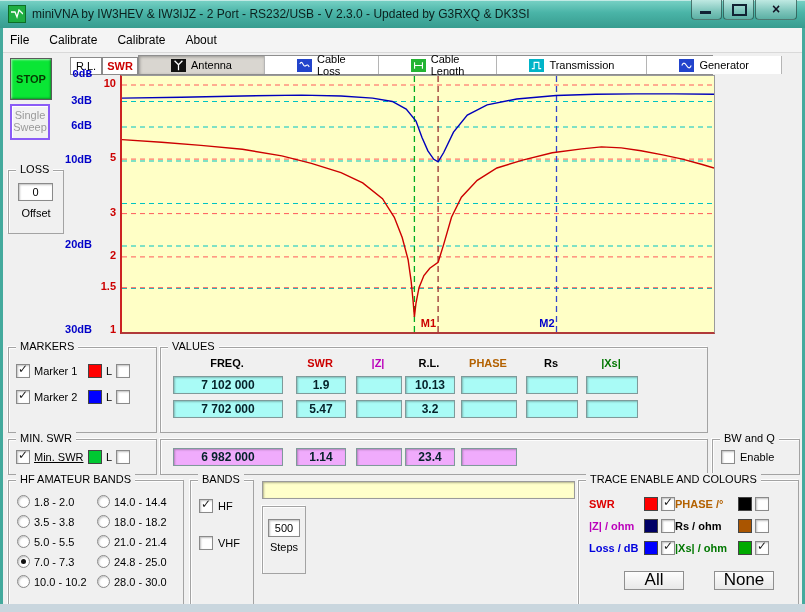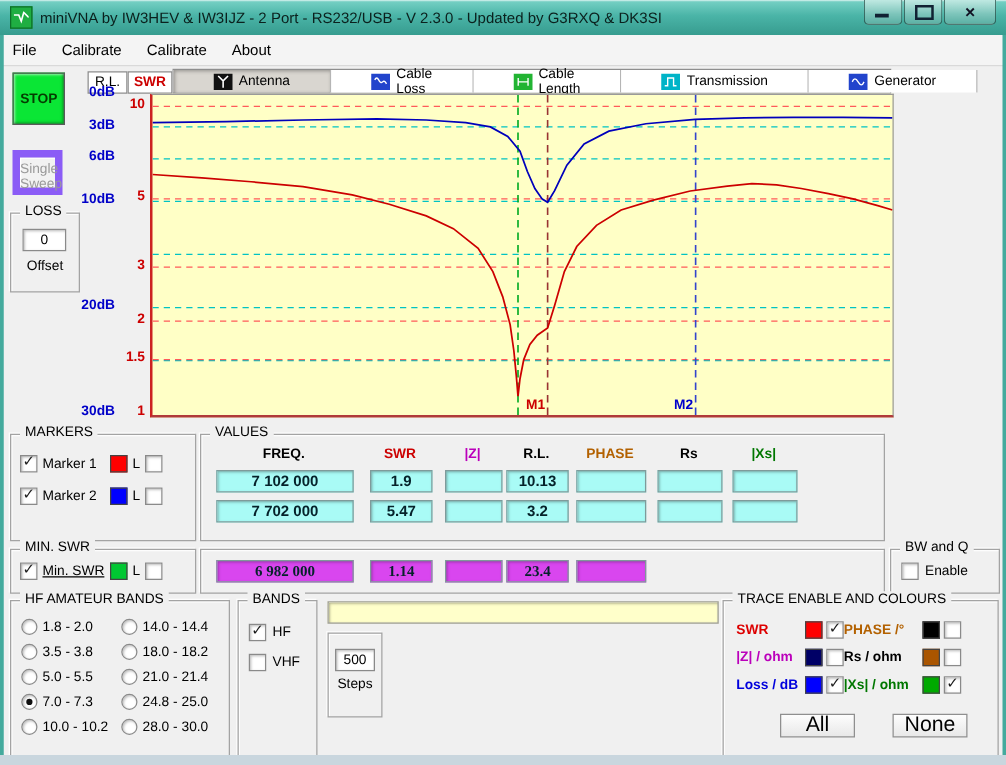--- a/index.html
+++ b/index.html
@@ -34,27 +34,27 @@
   .cb.on::after{content:"✓";position:absolute;left:1px;top:-3px;font-size:12px;font-weight:bold;color:#1a1a1a;}
   .radio{display:inline-block;width:11px;height:11px;border-radius:50%;background:#fff;border:1px solid #8a8a8a;
       box-shadow:inset 1px 1px 2px rgba(0,0,0,.25);position:relative;flex:none;}
   .radio.on::after{content:"";position:absolute;left:3px;top:3px;width:5px;height:5px;border-radius:50%;background:#111;}
   .swatch{display:inline-block;width:12px;height:12px;border:1px solid #444;flex:none;}
   .btn{background:linear-gradient(180deg,#fdfdfd,#e8e8e8);border:1px solid #8f8f8f;text-align:center;
        font-size:17px;line-height:15px;cursor:default;}
   .val{position:absolute;height:16px;background:#a9fbf6;border:1px solid #7f9a9a;
        box-shadow:inset 1px 1px 2px rgba(0,0,0,.25);text-align:center;font-weight:bold;font-size:12px;
        line-height:16px;color:#05222a;}
-  .val.white{background:#d946ef;font-family:Liberation Serif, serif;}
+  .val.white{background:#f0abfc;}
   
   .stopbtn{position:absolute;left:10px;top:58px;width:40px;height:40px;background:#0ae635;
     border:1px solid #5a5a5a;box-shadow:inset -1px -1px 2px rgba(0,0,0,.35), inset 1px 1px 2px rgba(255,255,255,.6);
     font-weight:bold;font-size:11px;display:flex;align-items:center;justify-content:center;color:#053b00;}
-  .sweepbtn{position:absolute;left:10px;top:120px;width:40px;height:36px;background:#f2f2f2;
-    border:6px solid #8b5cf6;box-shadow:inset 1px 1px 0 #fff;color:#9a9a9a;text-align:center;
+  .sweepbtn{position:absolute;left:10px;top:104px;width:40px;height:36px;background:#f2f2f2;
+    border:2px solid #8b5cf6;box-shadow:inset 1px 1px 0 #fff;color:#9a9a9a;text-align:center;
     font-size:11px;padding-top:3px;box-sizing:border-box;}
   .loss-grp{left:8px;top:170px;width:54px;height:62px;}
   .loss-val{position:absolute;left:9px;top:12px;width:33px;height:16px;background:#fff;border:1px solid #8a8a8a;
     box-shadow:inset 1px 1px 2px rgba(0,0,0,.25);text-align:center;line-height:16px;}
   .loss-lab{position:absolute;left:0;top:36px;width:100%;text-align:center;}
   
   .scalebox{position:absolute;top:57px;height:16px;background:#fff;border:1px solid #8a8a8a;
     text-align:center;line-height:16px;font-size:11px;}
   .rlbox{left:70px;width:30px;}
   .swrbox{left:102px;width:34px;color:#cc0000;font-weight:bold;}
@@ -183,21 +183,21 @@
         <span class="tabicon" style="background: rgb(34, 68, 204);">
           <svg width="11" height="11" viewBox="0 0 14 14">
             <path d="M1 7 Q3.5 1 7 7 T13 7" stroke="#fff" stroke-width="1.4" fill="none"></path>
           </svg>
         </span>
         <span class="tablabel">Generator</span>
       </div>
     </div>
 
   <div class="db-axis" id="dbaxis">
-      <span style="top: -7px;">0dB</span>
+      <span style="top: -7px; font-family: Liberation Mono, monospace;">0dB</span>
       <span style="top: 18.5px;">3dB</span>
       <span style="top: 44px;">6dB</span>
       <span style="top: 78px;">10dB</span>
       <span style="top: 163px;">20dB</span>
       <span style="top: 248px;">30dB</span>
     </div>
   <div class="swr-axis" id="swraxis">
       <span style="top: 2px;">10</span>
       <span style="top: 76.0534px;">5</span>
       <span style="top: 130.628px;">3</span>
@@ -342,21 +342,21 @@
         <span class="radio"></span>
         <span>28.0 - 30.0</span>
       </div>
     </div>
   <div class="grp bands-grp" id="bandsgrp">
     <span class="gtitle">BANDS</span>
   <div class="crow" style="top: 18px;">
         <span class="cb on"></span>
         <span>HF</span>
       </div>
-      <div class="crow" style="top: 42px;">
+      <div class="crow" style="top: 55px;">
         <span class="cb"></span>
         <span>VHF</span>
       </div>
     </div>
   <div class="progress"></div>
   <div class="grp steps-grp">
     <div class="steps-val">500</div>
     <div class="steps-lab">Steps</div>
   </div>
   <div class="grp trace-grp" id="tracegrp">

